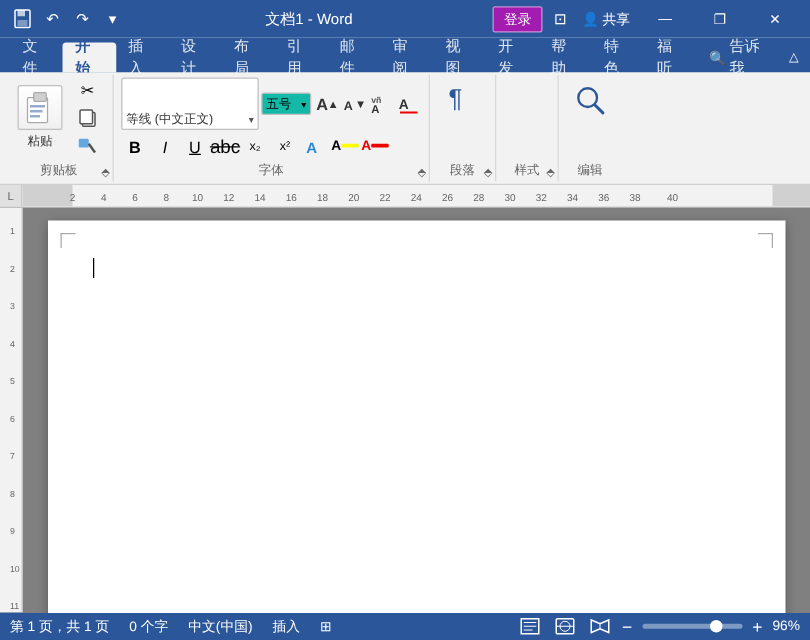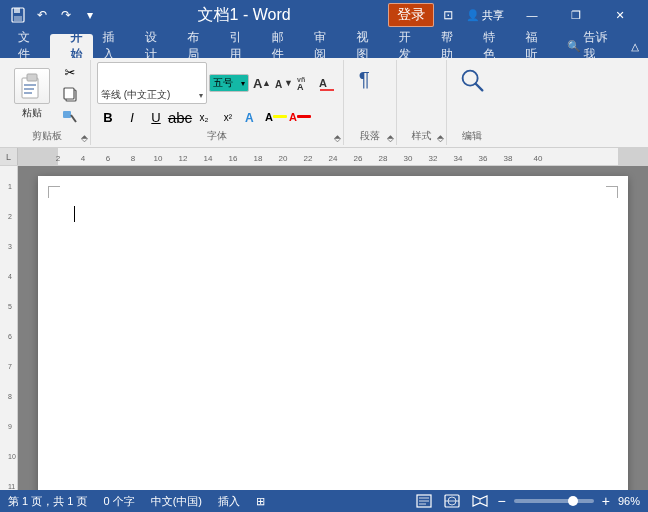--- a/index.html
+++ b/index.html
@@ -25,21 +25,21 @@
       flex-shrink: 0;
     }
     #title-bar .left-icons {
       display: flex;
       align-items: center;
       gap: 4px;
     }
     #title-bar .title {
       flex: 1;
       text-align: center;
-      font-size: 16px;
+      font-size: 12px;
       color: white;
     }
     #title-bar .right-controls {
       display: flex;
       align-items: center;
       gap: 4px;
     }
     .title-icon {
       width: 20px;
       height: 20px;
@@ -55,25 +55,25 @@
       width: 40px;
       height: 30px;
       display: flex;
       align-items: center;
       justify-content: center;
       cursor: pointer;
       font-size: 11px;
       color: white;
     }
     .login-btn {
-      background: #c2410c;
+      background: #a21caf;
       border: 1px solid rgba(255,255,255,0.5);
       color: white;
       padding: 2px 8px;
-      font-size: 14px;
+      font-size: 11px;
       cursor: pointer;
       border-radius: 2px;
     }
     .share-btn {
       display: flex;
       align-items: center;
       gap: 2px;
       color: white;
       font-size: 11px;
       cursor: pointer;
@@ -96,21 +96,20 @@
       cursor: pointer;
       border-radius: 3px 3px 0 0;
       height: 24px;
       display: flex;
       align-items: center;
     }
     .ribbon-tab.active {
       background: #f2f2f2;
       color: #2b579a;
       font-weight: bold;
-      text-align: right;
     }
     .collapse-btn {
       width: 18px;
       height: 18px;
       display: flex;
       align-items: center;
       justify-content: center;
       cursor: pointer;
       color: white;
       font-size: 10px;

